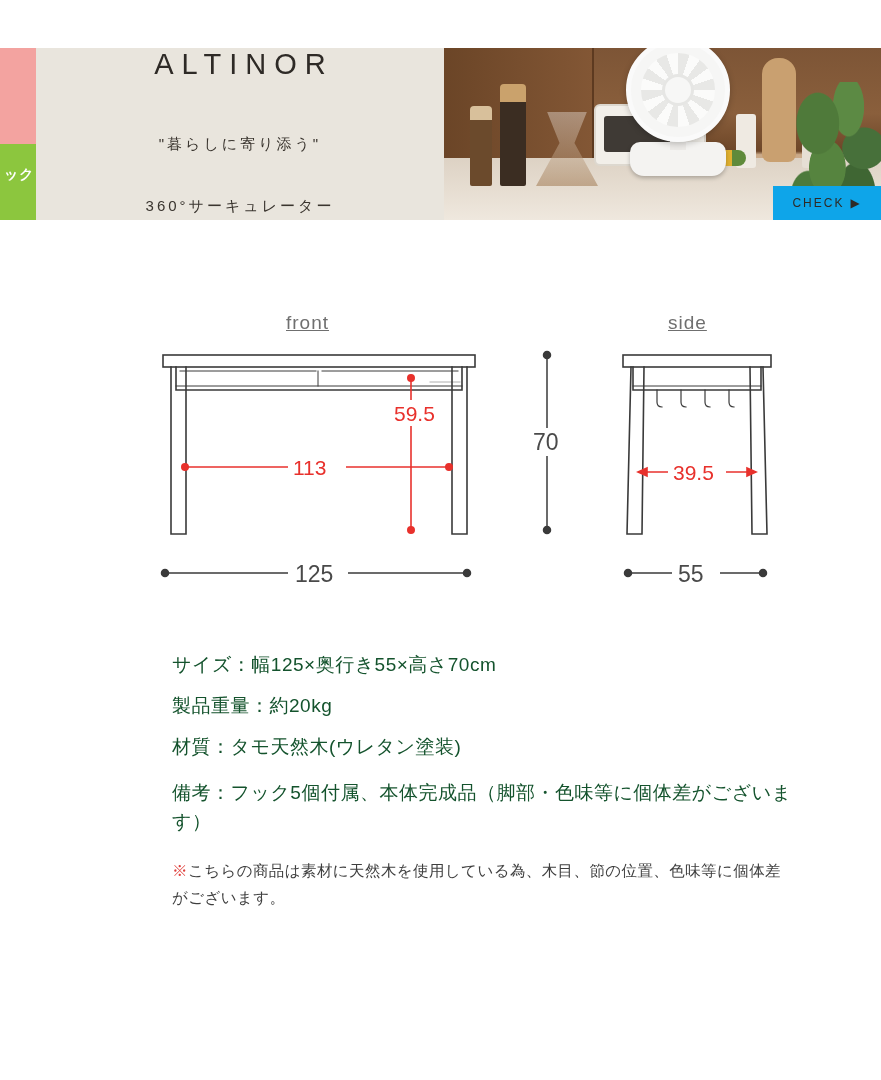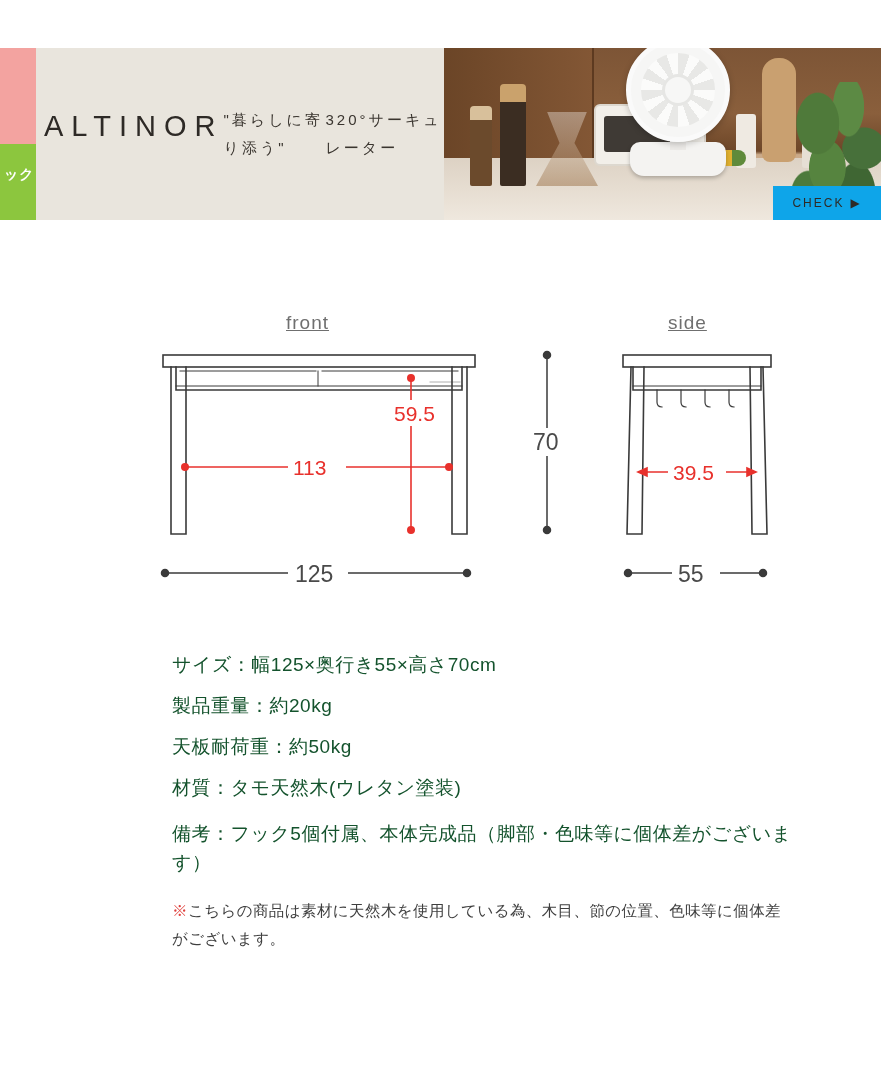--- a/index.html
+++ b/index.html
@@ -53,21 +53,21 @@
     left: 36px; top: 0;
     width: 845px; height: 172px;
     background: #e9e5dd;
     overflow: hidden;
   }
   .banner-left {
     position: absolute;
     left: 0; top: 0;
     width: 408px; height: 172px;
     display: flex;
-    flex-direction: row;
+    flex-direction: column;
     align-items: center;
     justify-content: space-between;
   }
   .brand {
     font-size: 29px;
     letter-spacing: 8px;
     color: #2e2a26;
     font-weight: 500;
     margin-bottom: 16px;
     padding-left: 8px;
@@ -253,21 +253,21 @@
     <div class="banner-peek">
       <div class="peek-top"></div>
       <div class="peek-bottom"></div>
       <div class="peek-text">ック</div>
     </div>
 
     <div class="banner">
       <div class="banner-left">
         <div class="brand">ALTINOR</div>
         <div class="tagline1">"暮らしに寄り添う"</div>
-        <div class="tagline2">320°サーキュレーター</div>
+        <div class="tagline2">360°サーキュレーター</div>
       </div>
 
       <div class="banner-photo">
         <div class="photo-bg"></div>
         <div class="photo-cabinet"></div>
         <div class="photo-counter"></div>
         <div class="photo-board"></div>
         <div class="photo-toaster"></div>
         <div class="photo-jar"></div>
         <div class="photo-jar2"></div>
@@ -376,19 +376,18 @@
         <text x="533" y="160">70</text>
         <text x="295" y="292">125</text>
         <text x="678" y="292">55</text>
       </g>
     </svg>
   </div>
 
   <div class="specs">
     <div class="spec-line">サイズ：幅125×奥行き55×高さ70cm</div>
     <div class="spec-line">製品重量：約20kg</div>
-    <div class="spec-line">天板耐荷重：約50kg</div>
     <div class="spec-line">材質：タモ天然木(ウレタン塗装)</div>
     <div class="spec-line wrapline">備考：フック5個付属、本体完成品（脚部・色味等に個体差がございます）</div>
     <div class="note"><span class="star">※</span><span>こちらの商品は素材に天然木を使用している為、木目、節の位置、色味等に個体差がございます。</span></div>
   </div>
 
 </div>
 
 </body></html>

